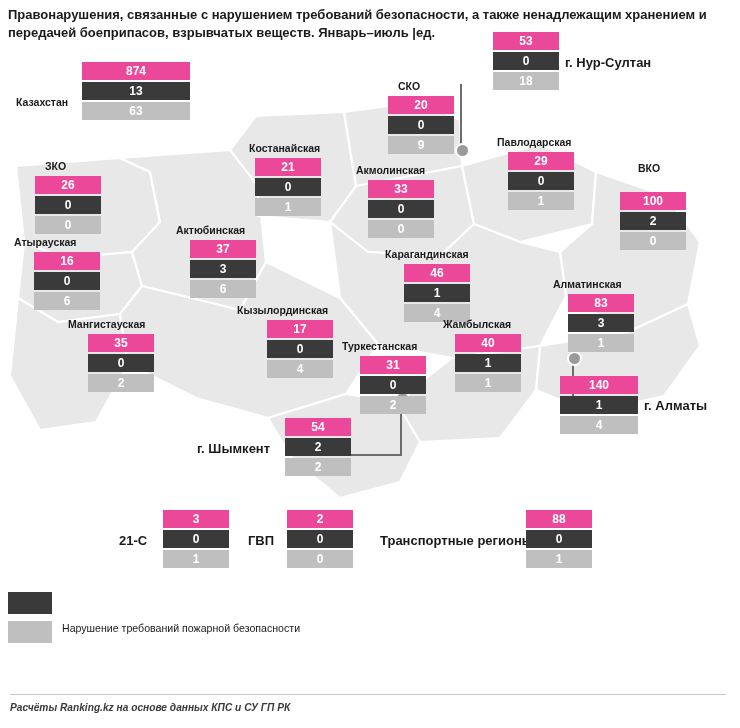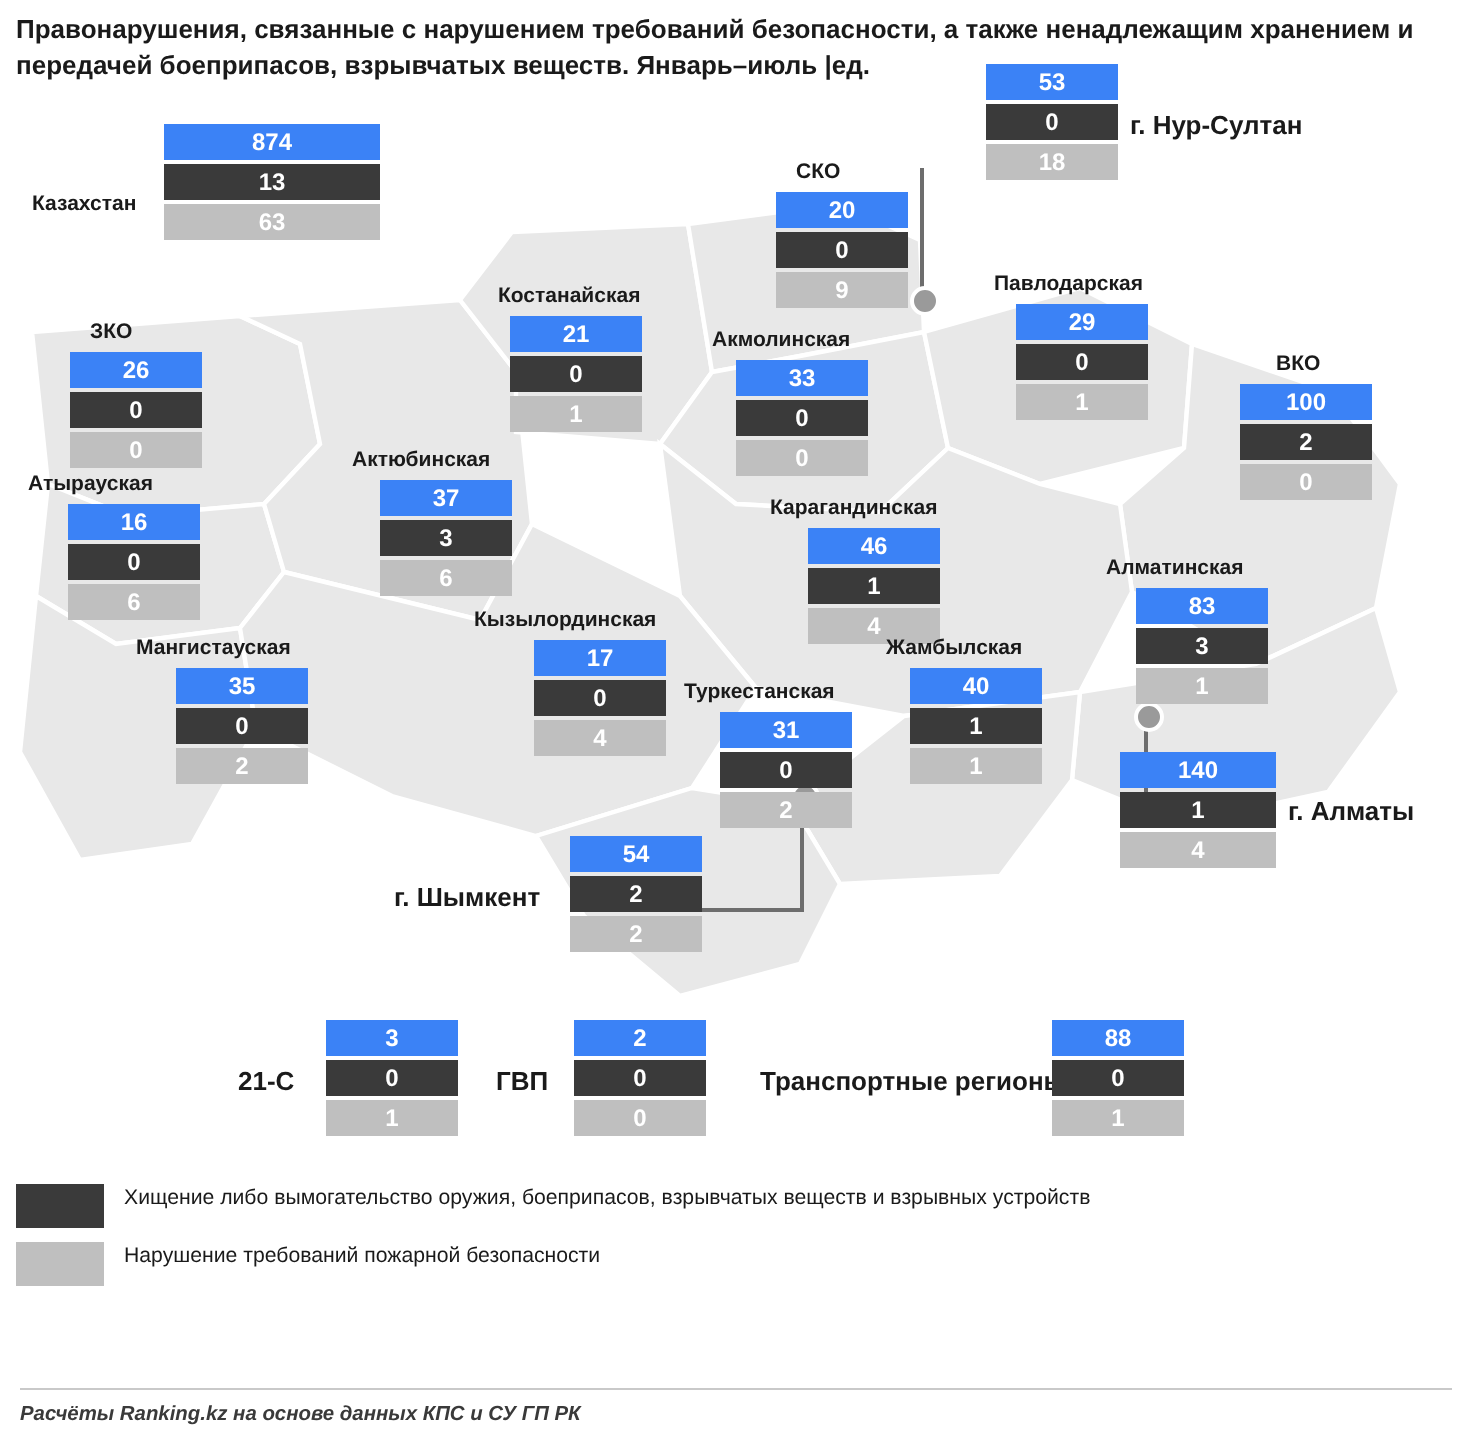--- a/index.html
+++ b/index.html
@@ -25,21 +25,21 @@
     white-space:nowrap;
   }
   .stack{
     position:absolute;width:66px;
   }
   .stack .bar{
     height:18px;line-height:18px;text-align:center;
     font-size:12px;font-weight:bold;
     margin-bottom:2px;
   }
-  .bar.red{background:#3b82f6;color:#ffffff;}
+  .bar.red{background:#ec4899;color:#ffffff;}
   .bar.dark{background:#3a3a3a;color:#ffffff;}
   .bar.grey{background:#bfbfbf;color:#ffffff;}
   .connector{
     position:absolute;background:#6d6d6d;
   }
   .dot{
     position:absolute;width:11px;height:11px;border-radius:50%;
     background:#9a9a9a;border:2px solid #ffffff;
   }
   .side-label{
@@ -169,21 +169,21 @@
     <div class="bar grey">1</div>
   </div>
 
   <div class="region-label" style="left:45px;top:114px;">ЗКО</div>
   <div class="stack" style="left:35px;top:130px;">
     <div class="bar red">26</div>
     <div class="bar dark">0</div>
     <div class="bar grey">0</div>
   </div>
 
-  <div class="region-label" style="left:638px;top:130px;">ВКО</div>
+  <div class="region-label" style="left:638px;top:116px;">ВКО</div>
   <div class="stack" style="left:620px;top:146px;">
     <div class="bar red">100</div>
     <div class="bar dark">2</div>
     <div class="bar grey">0</div>
   </div>
 
   <div class="region-label" style="left:14px;top:190px;">Атырауская</div>
   <div class="stack" style="left:34px;top:206px;">
     <div class="bar red">16</div>
     <div class="bar dark">0</div>
@@ -275,21 +275,20 @@
   <div class="stack" style="left:526px;top:10px;">
     <div class="bar red">88</div>
     <div class="bar dark">0</div>
     <div class="bar grey">1</div>
   </div>
 </div>
 
 <div id="legend">
   <div class="legend-row">
     <div class="legend-sw dark"></div>
-    <div class="legend-txt">Хищение либо вымогательство оружия, боеприпасов, взрывчатых веществ и взрывных устройств</div>
   </div>
   <div class="legend-row">
     <div class="legend-sw grey"></div>
     <div class="legend-txt">Нарушение требований пожарной безопасности</div>
   </div>
 </div>
 
 <div id="rule"></div>
 <div id="footer">Расчёты Ranking.kz на основе данных КПС и СУ ГП РК</div>
 

